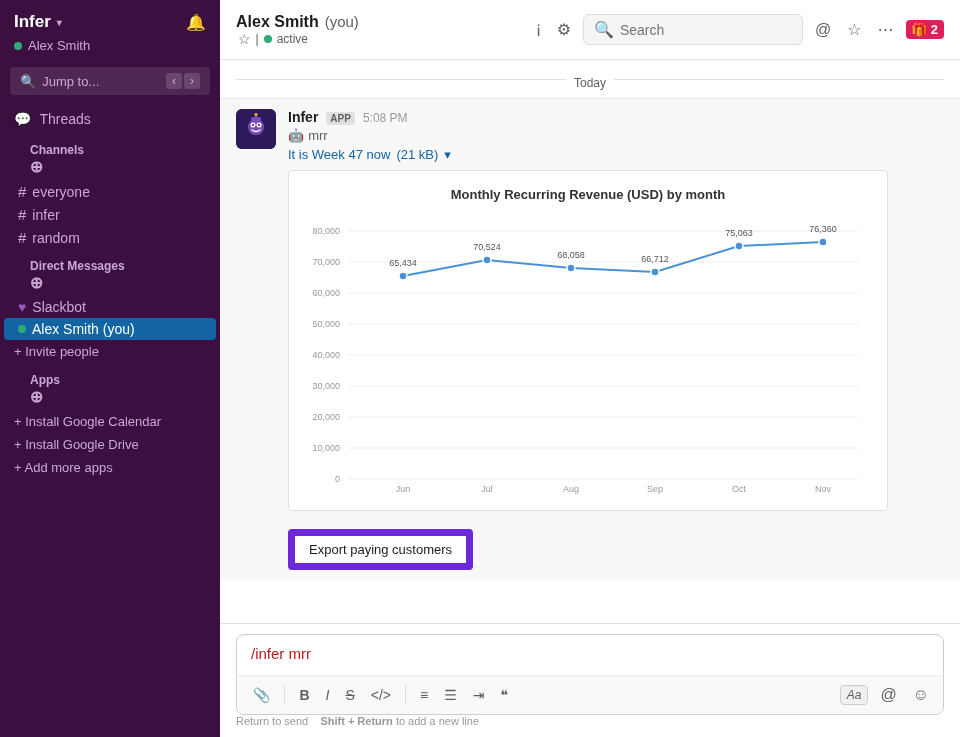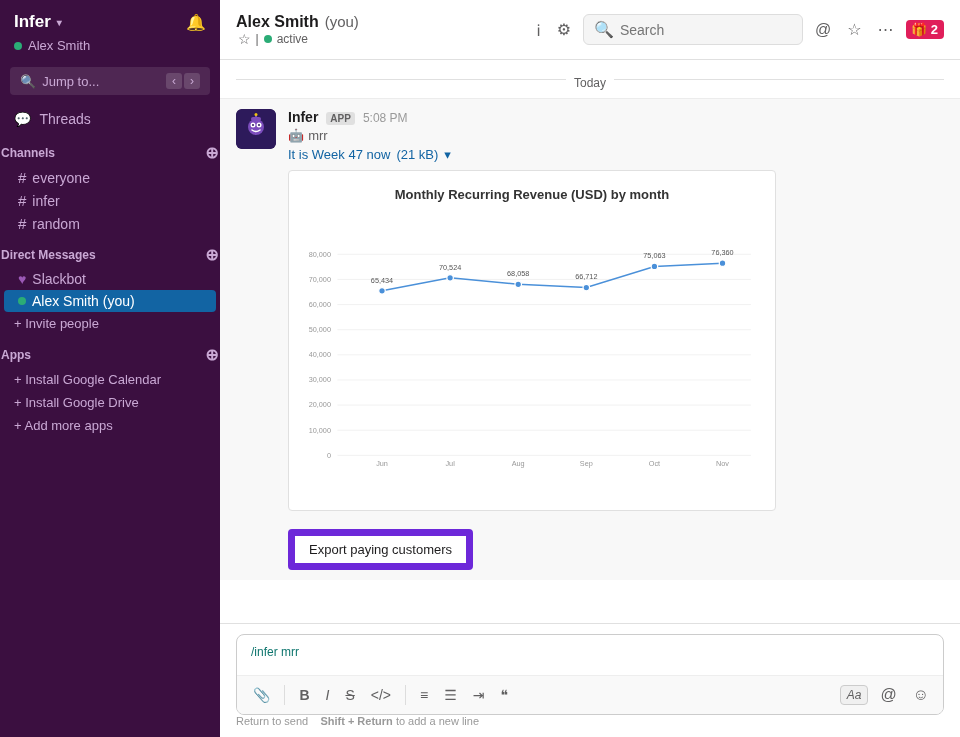--- a/index.html
+++ b/index.html
@@ -81,27 +81,27 @@
       background: rgba(255,255,255,0.15);
       border: none;
       color: #c9a8d4;
       border-radius: 3px;
       padding: 1px 6px;
       cursor: pointer;
       font-size: 12px;
     }
 
     .sidebar-section-label {
-      padding: 10px 1px 4px;
+      padding: 10px 30px 4px;
       font-size: 12px;
       font-weight: 700;
       color: #c9a8d4;
       display: flex;
-      align-items: center;
       justify-content: space-between;
+      flex-direction: column;
     }
 
     .sidebar-item {
       display: flex;
       align-items: center;
       gap: 6px;
       padding: 3px 14px;
       font-size: 14px;
       color: #c9a8d4;
       cursor: pointer;
@@ -295,21 +295,21 @@
       display: flex; align-items: flex-start; gap: 6px; font-size: 13px; color: #1264a3; cursor: pointer;
     }
 
     
     .chart-container {
       margin: 8px 0;
       background: #fff;
       border: 1px solid #e0e0e0;
       border-radius: 4px;
       padding: 16px;
-      width: 488px;
+      width: 600px;
     }
 
     .chart-title {
       text-align: center;
       font-size: 13px;
       font-weight: 600;
       color: #333;
       margin-bottom: 12px;
     }
 
@@ -337,22 +337,22 @@
     }
 
     .message-input-box {
       border: 1px solid #ccc;
       border-radius: 8px;
       overflow: hidden;
     }
 
     .message-text-area {
       padding: 10px 14px;
-      font-size: 12px;
-      color: #0f766e;
+      font-size: 15px;
+      color: #b91c1c;
       min-height: 40px;
     }
 
     .message-toolbar {
       display: flex;
       align-items: center;
       padding: 6px 10px;
       background: #f9f9f9;
       border-top: 1px solid #eee;
       gap: 4px;

